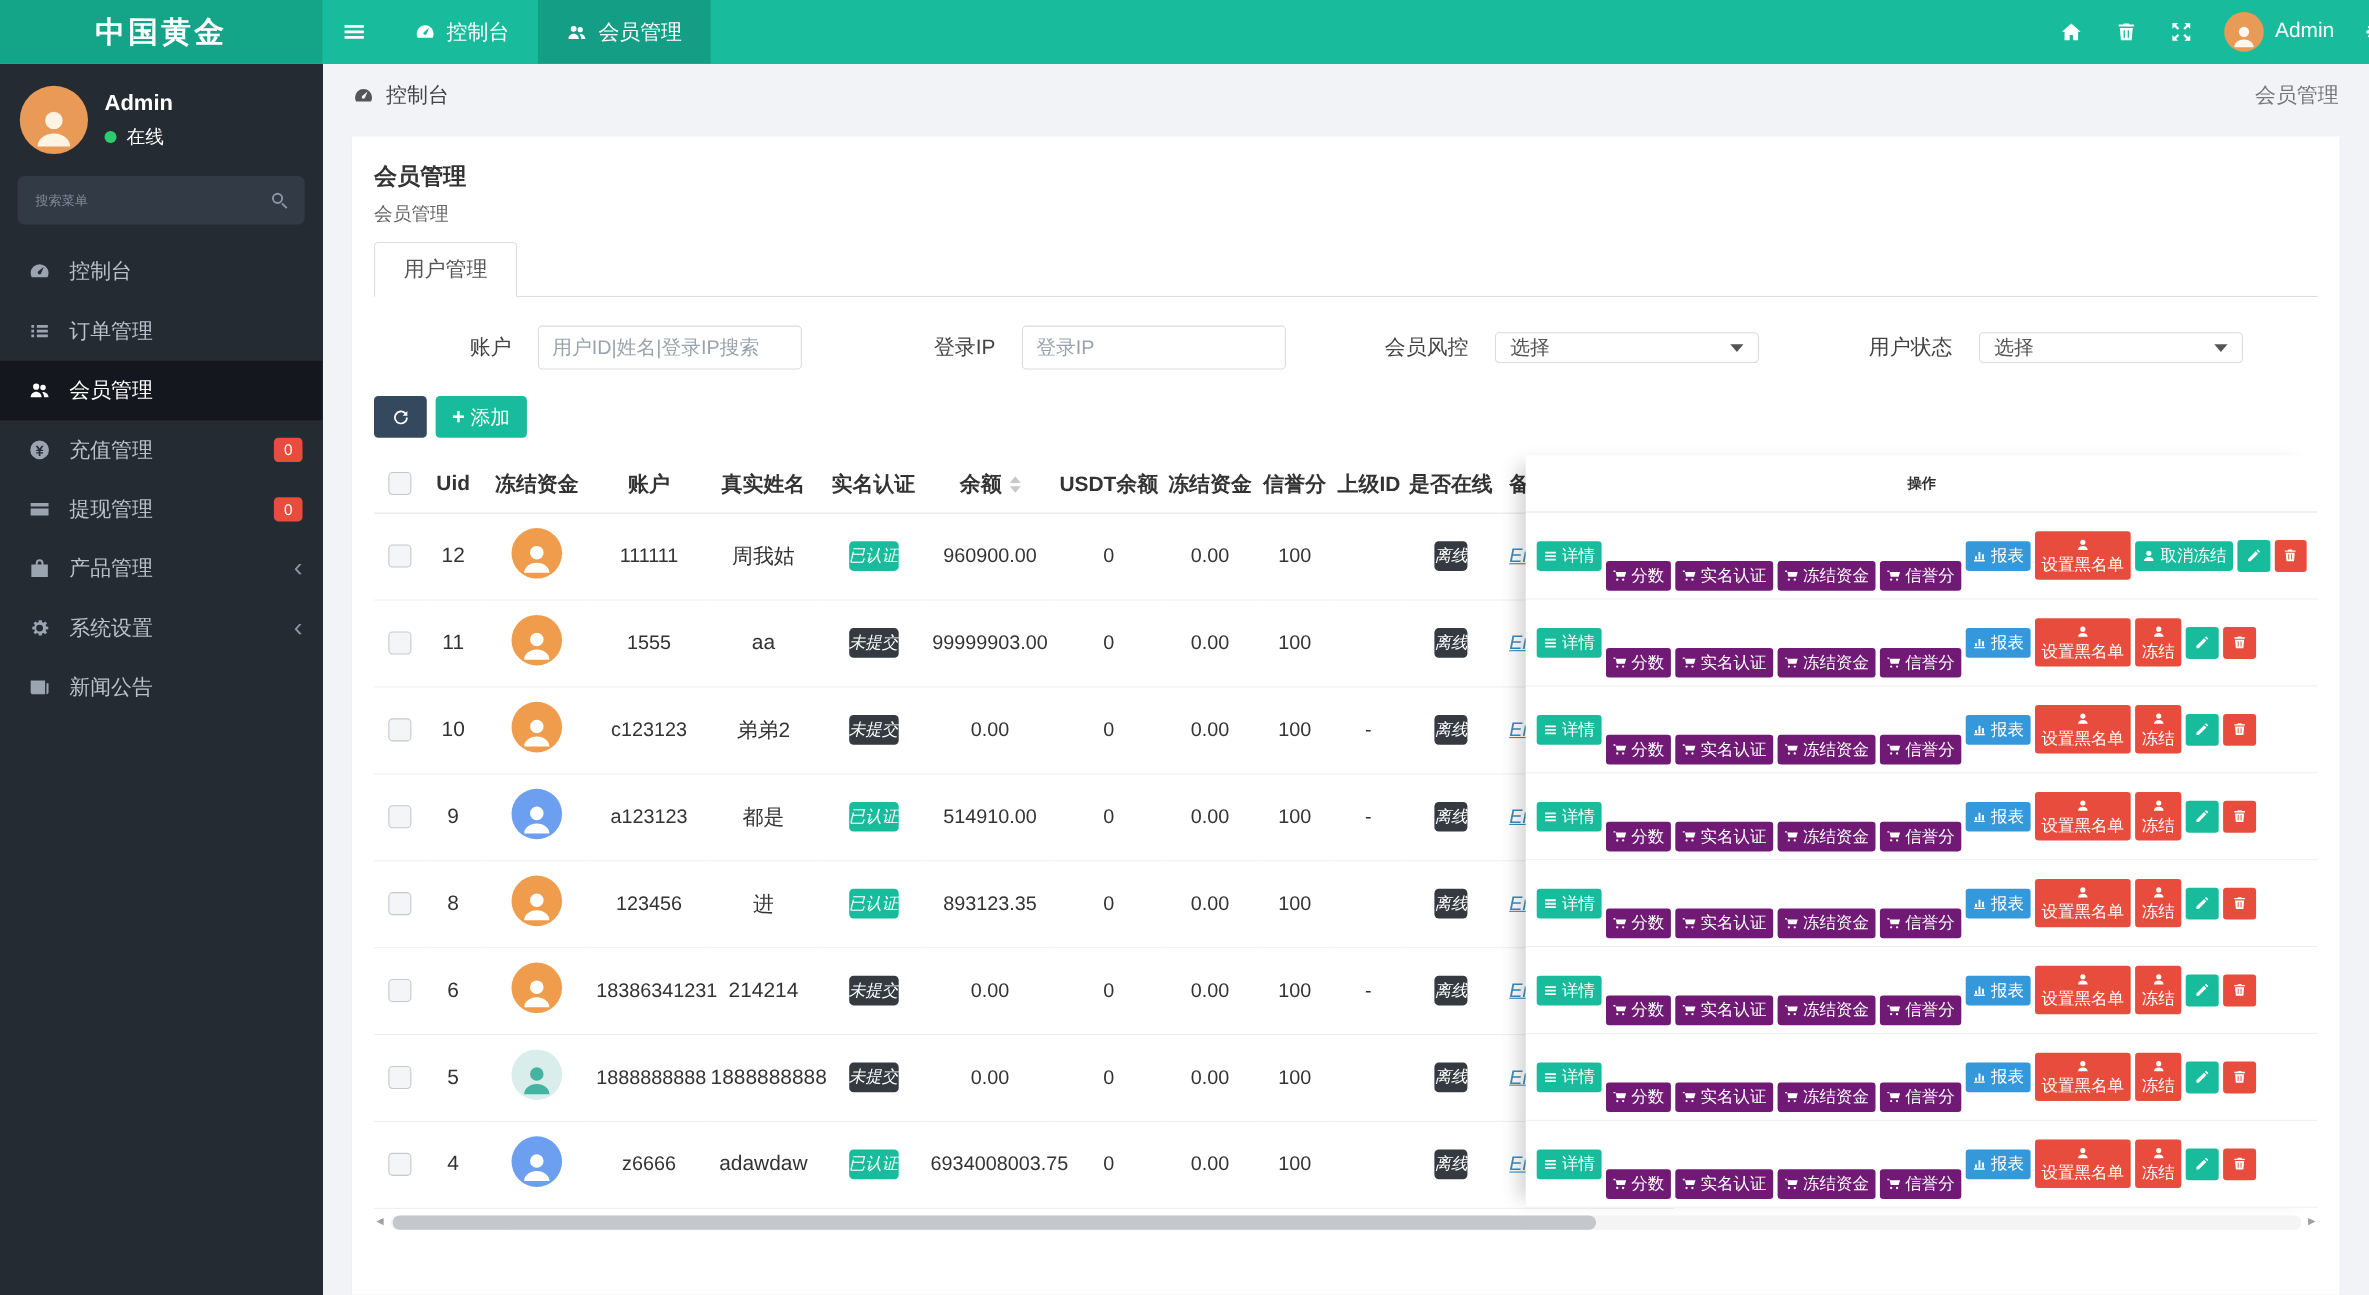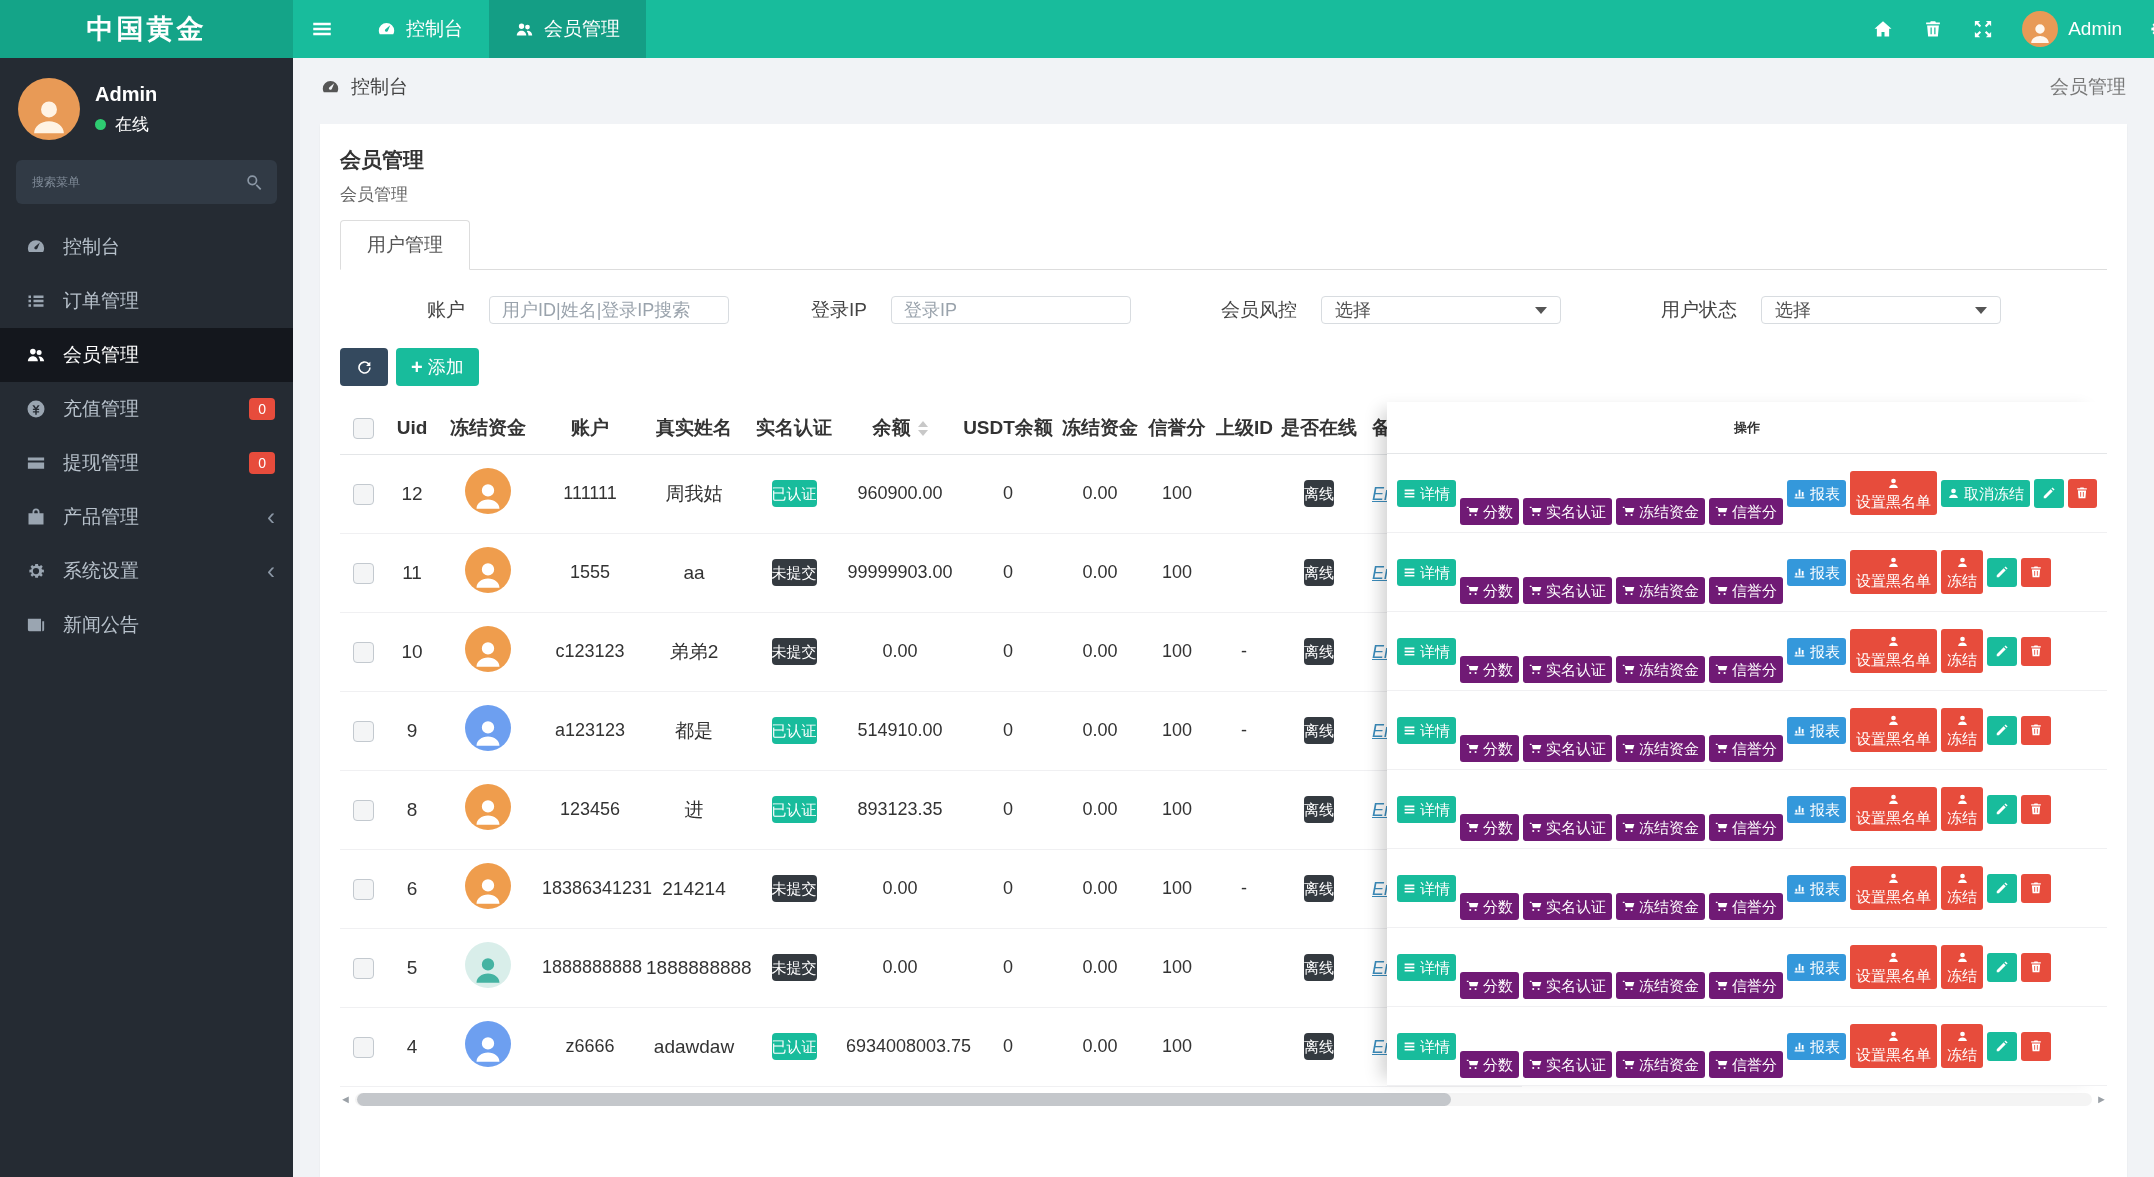--- a/index.html
+++ b/index.html
@@ -72,22 +72,22 @@
 
   .tabs { margin-top:14px; border-bottom:1px solid #ddd; display:flex; }
   .tab { padding:11px 26px; font-size:19px; color:#555; background:#fff;
     border:1px solid #ddd; border-bottom:1px solid #fff; border-radius:4px 4px 0 0;
     margin-bottom:-1px; cursor:pointer; }
 
   .filter-row { display:flex; align-items:center; margin-top:26px; }
   .fgroup { display:flex; align-items:center; }
   .flabel { font-size:19px; color:#444; margin-right:24px; white-space:nowrap; }
   .fg1 .flabel { width:125px; text-align:right; }
-  .fg2 { margin-left:82px; } .fg3 { margin-left:90px; } .fg4 { margin-left:100px;align-items:center; }
-  .fctl { width:240px; height:28px; border:1px solid #d8dce0; border-radius:4px;
+  .fg2 { margin-left:120px; } .fg3 { margin-left:90px; } .fg4 { margin-left:100px;align-items:center; }
+  .fctl { width:240px; height:40px; border:1px solid #d8dce0; border-radius:4px;
     padding:0 12px; font-size:18px; color:#555; background:#fff; }
   input.fctl::placeholder { color:#9aa3ac; }
   .fselect { width:240px; height:28px; border:1px solid #d8dce0; border-radius:4px; background:#fff;
     display:flex; align-items:center; justify-content:space-between; padding:0 13px;
     font-size:18px; color:#555; cursor:pointer; }
   .caret { width:0; height:0; border-left:6px solid transparent; border-right:6px solid transparent;
     border-top:7px solid #555; }
 
   .submit-row { margin:18px 0 0 149px; display:flex; gap:10px; }
   .btn-submit { background:#18bc9c; border:none; border-radius:4px; color:#fff;
@@ -110,21 +110,21 @@
   tbody td { height:79px; text-align:center; vertical-align:middle; font-size:19px; color:#333;
     border-bottom:1px solid #f0f0f2; padding:0 4px; white-space:nowrap; }
   .c-num { font-size:18px; }
   .c-remark-h, td.c-remark { text-align:left; padding-left:10px; overflow:hidden; }
   .sorter { display:inline-flex; flex-direction:column; margin-left:7px; vertical-align:middle; }
   .sorter i { width:0; height:0; border-left:5px solid transparent; border-right:5px solid transparent; display:block; }
   .sort-up { border-bottom:6px solid #c8c8c8; margin-bottom:3px; }
   .sort-down { border-top:6px solid #c8c8c8; }
   .rowcheck { width:21px; height:21px; appearance:none; border:1.5px solid #c3c9cf; border-radius:4px;
     background:#f4f5f6; cursor:pointer; vertical-align:middle; }
-  .badge { display:inline-block; padding:6px 0; border-radius:4px; color:#fff; font-size:15px; line-height:1; }
+  .badge { display:inline-block; padding:6px 0; border-radius:4px; color:#fff; font-size:15px; line-height:1;font-style:italic; }
   .badge-green { background:#18bc9c; }
   .badge-dark { background:#343a40; }
   .avatar { display:inline-flex; width:46px; height:46px; border-radius:50%; overflow:hidden;
     align-items:flex-end; justify-content:center; cursor:pointer; }
   .avatar svg { width:34px; height:34px; fill:#ffffff; }
   .av-orange { background:#ef9d4d; }
   .av-blue { background:#6d9ff0; }
   .av-light { background:#d9eeea; } .av-light svg { fill:#45b3a2; }
   .remark { color:#3c8dbc; font-style:italic; text-decoration:underline; font-size:18px; cursor:pointer; }
 

